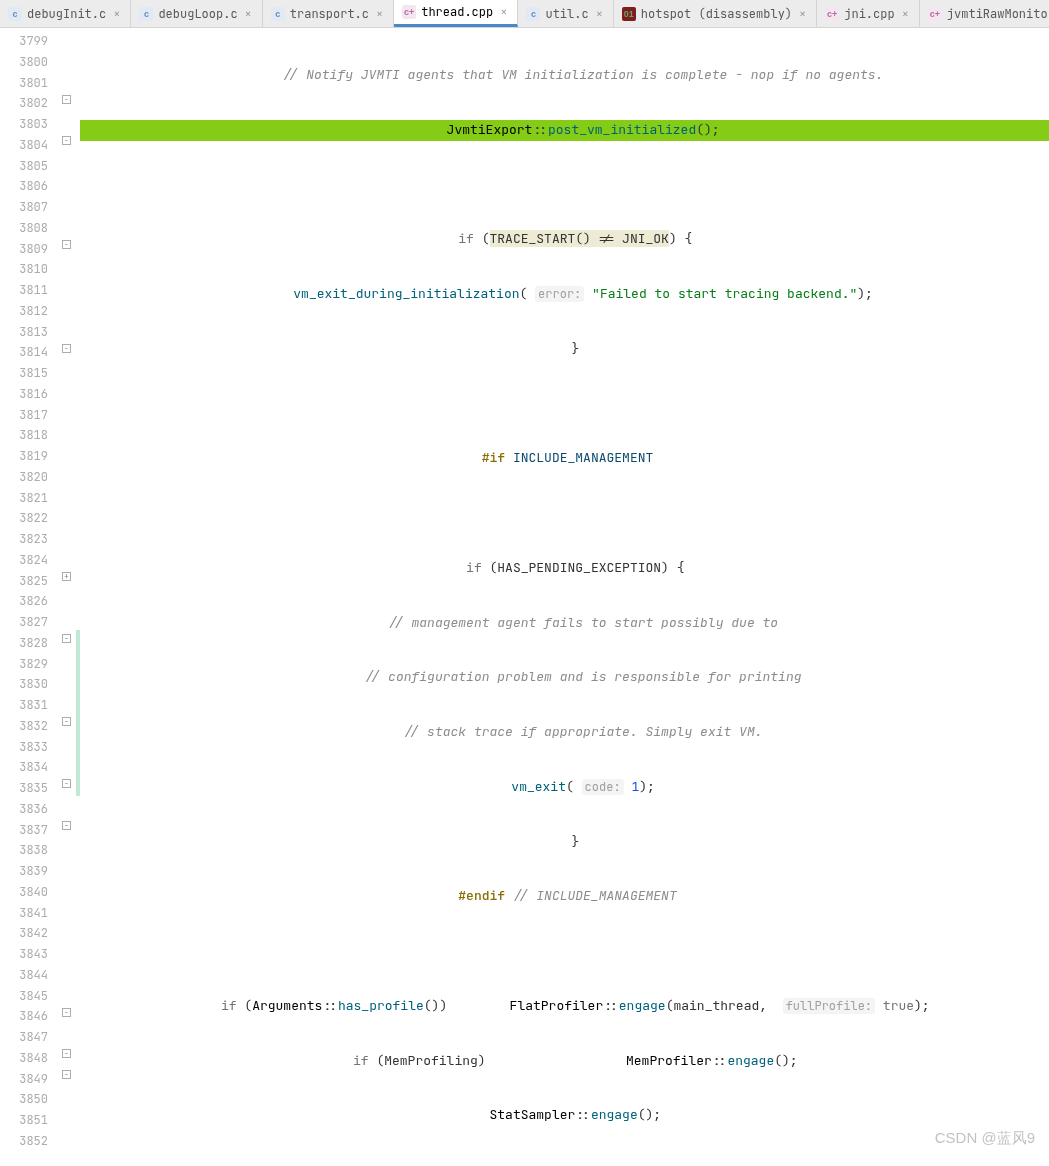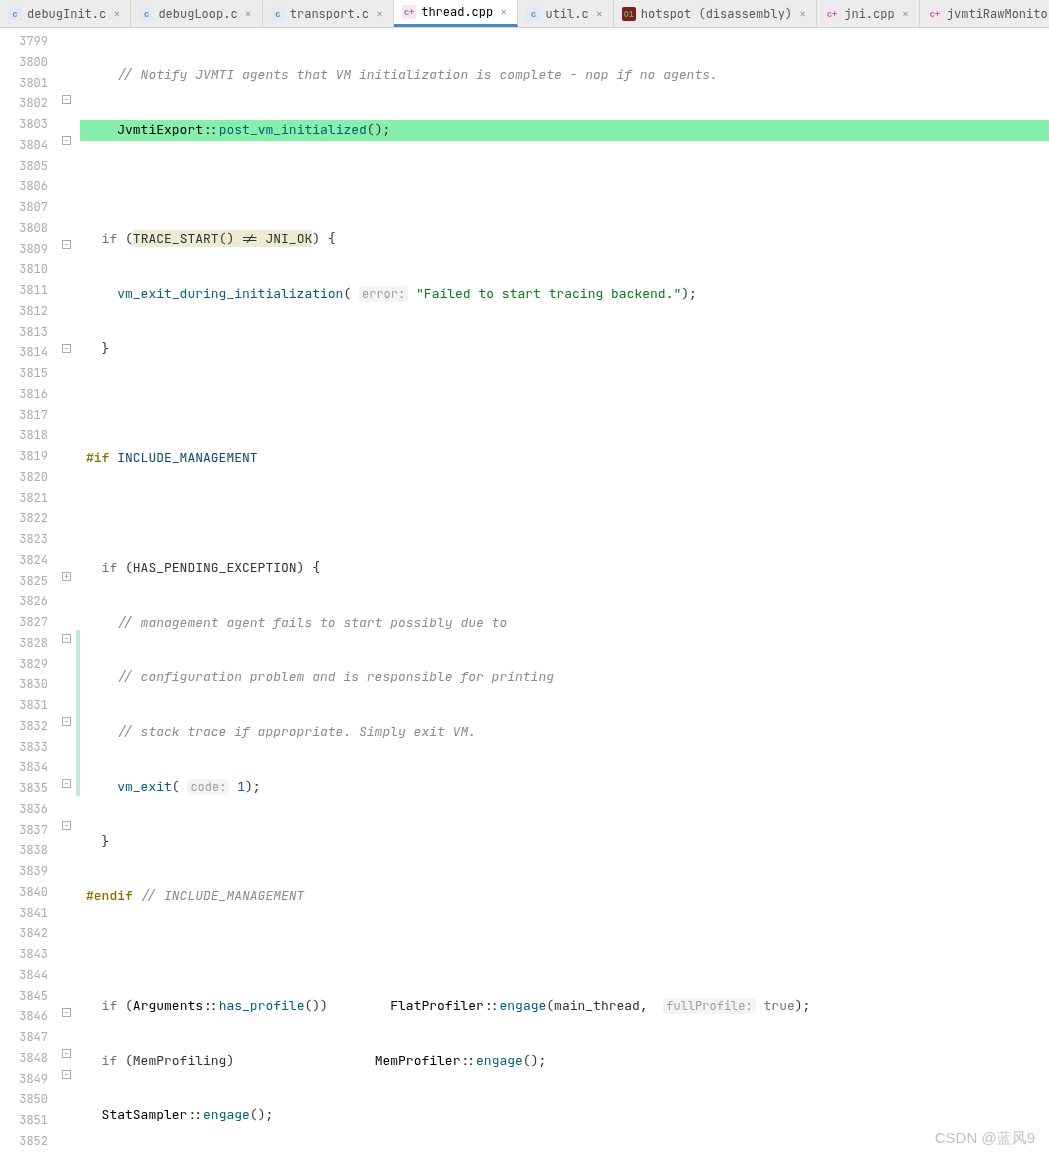--- a/index.html
+++ b/index.html
@@ -104,22 +104,23 @@
   .code {
     flex: 1;
     padding-top: 3px;
     position: relative;
     white-space: pre;
   }
   .row {
     height: 20.75px;
     line-height: 20.75px;
     padding-left: 6px;
-  }
-  .row.sel { background: #86efac; }
+    text-align: center;
+  }
+  .row.sel { background: #84cc16; }
   .c-kw { color: #737373; }
   .c-pp { color: #8a6d00; font-weight: 500; }
   .c-cm { color: #8c8c8c; font-style: italic; }
   .c-fn { color: #00627a; }
   .c-fn2 { color: #0c4a6e; }
   .c-str { color: #067d17; }
   .c-nm { color: #1750eb; }
   .c-hl { background: #edebd4; margin-top: 44px; }
   .c-hint { color: #a0a0a0; font-style: normal; background:#f4f4f4; border-radius:3px; padding:0 3px; font-size:12px;}
   .c-cls { color: #000; }

